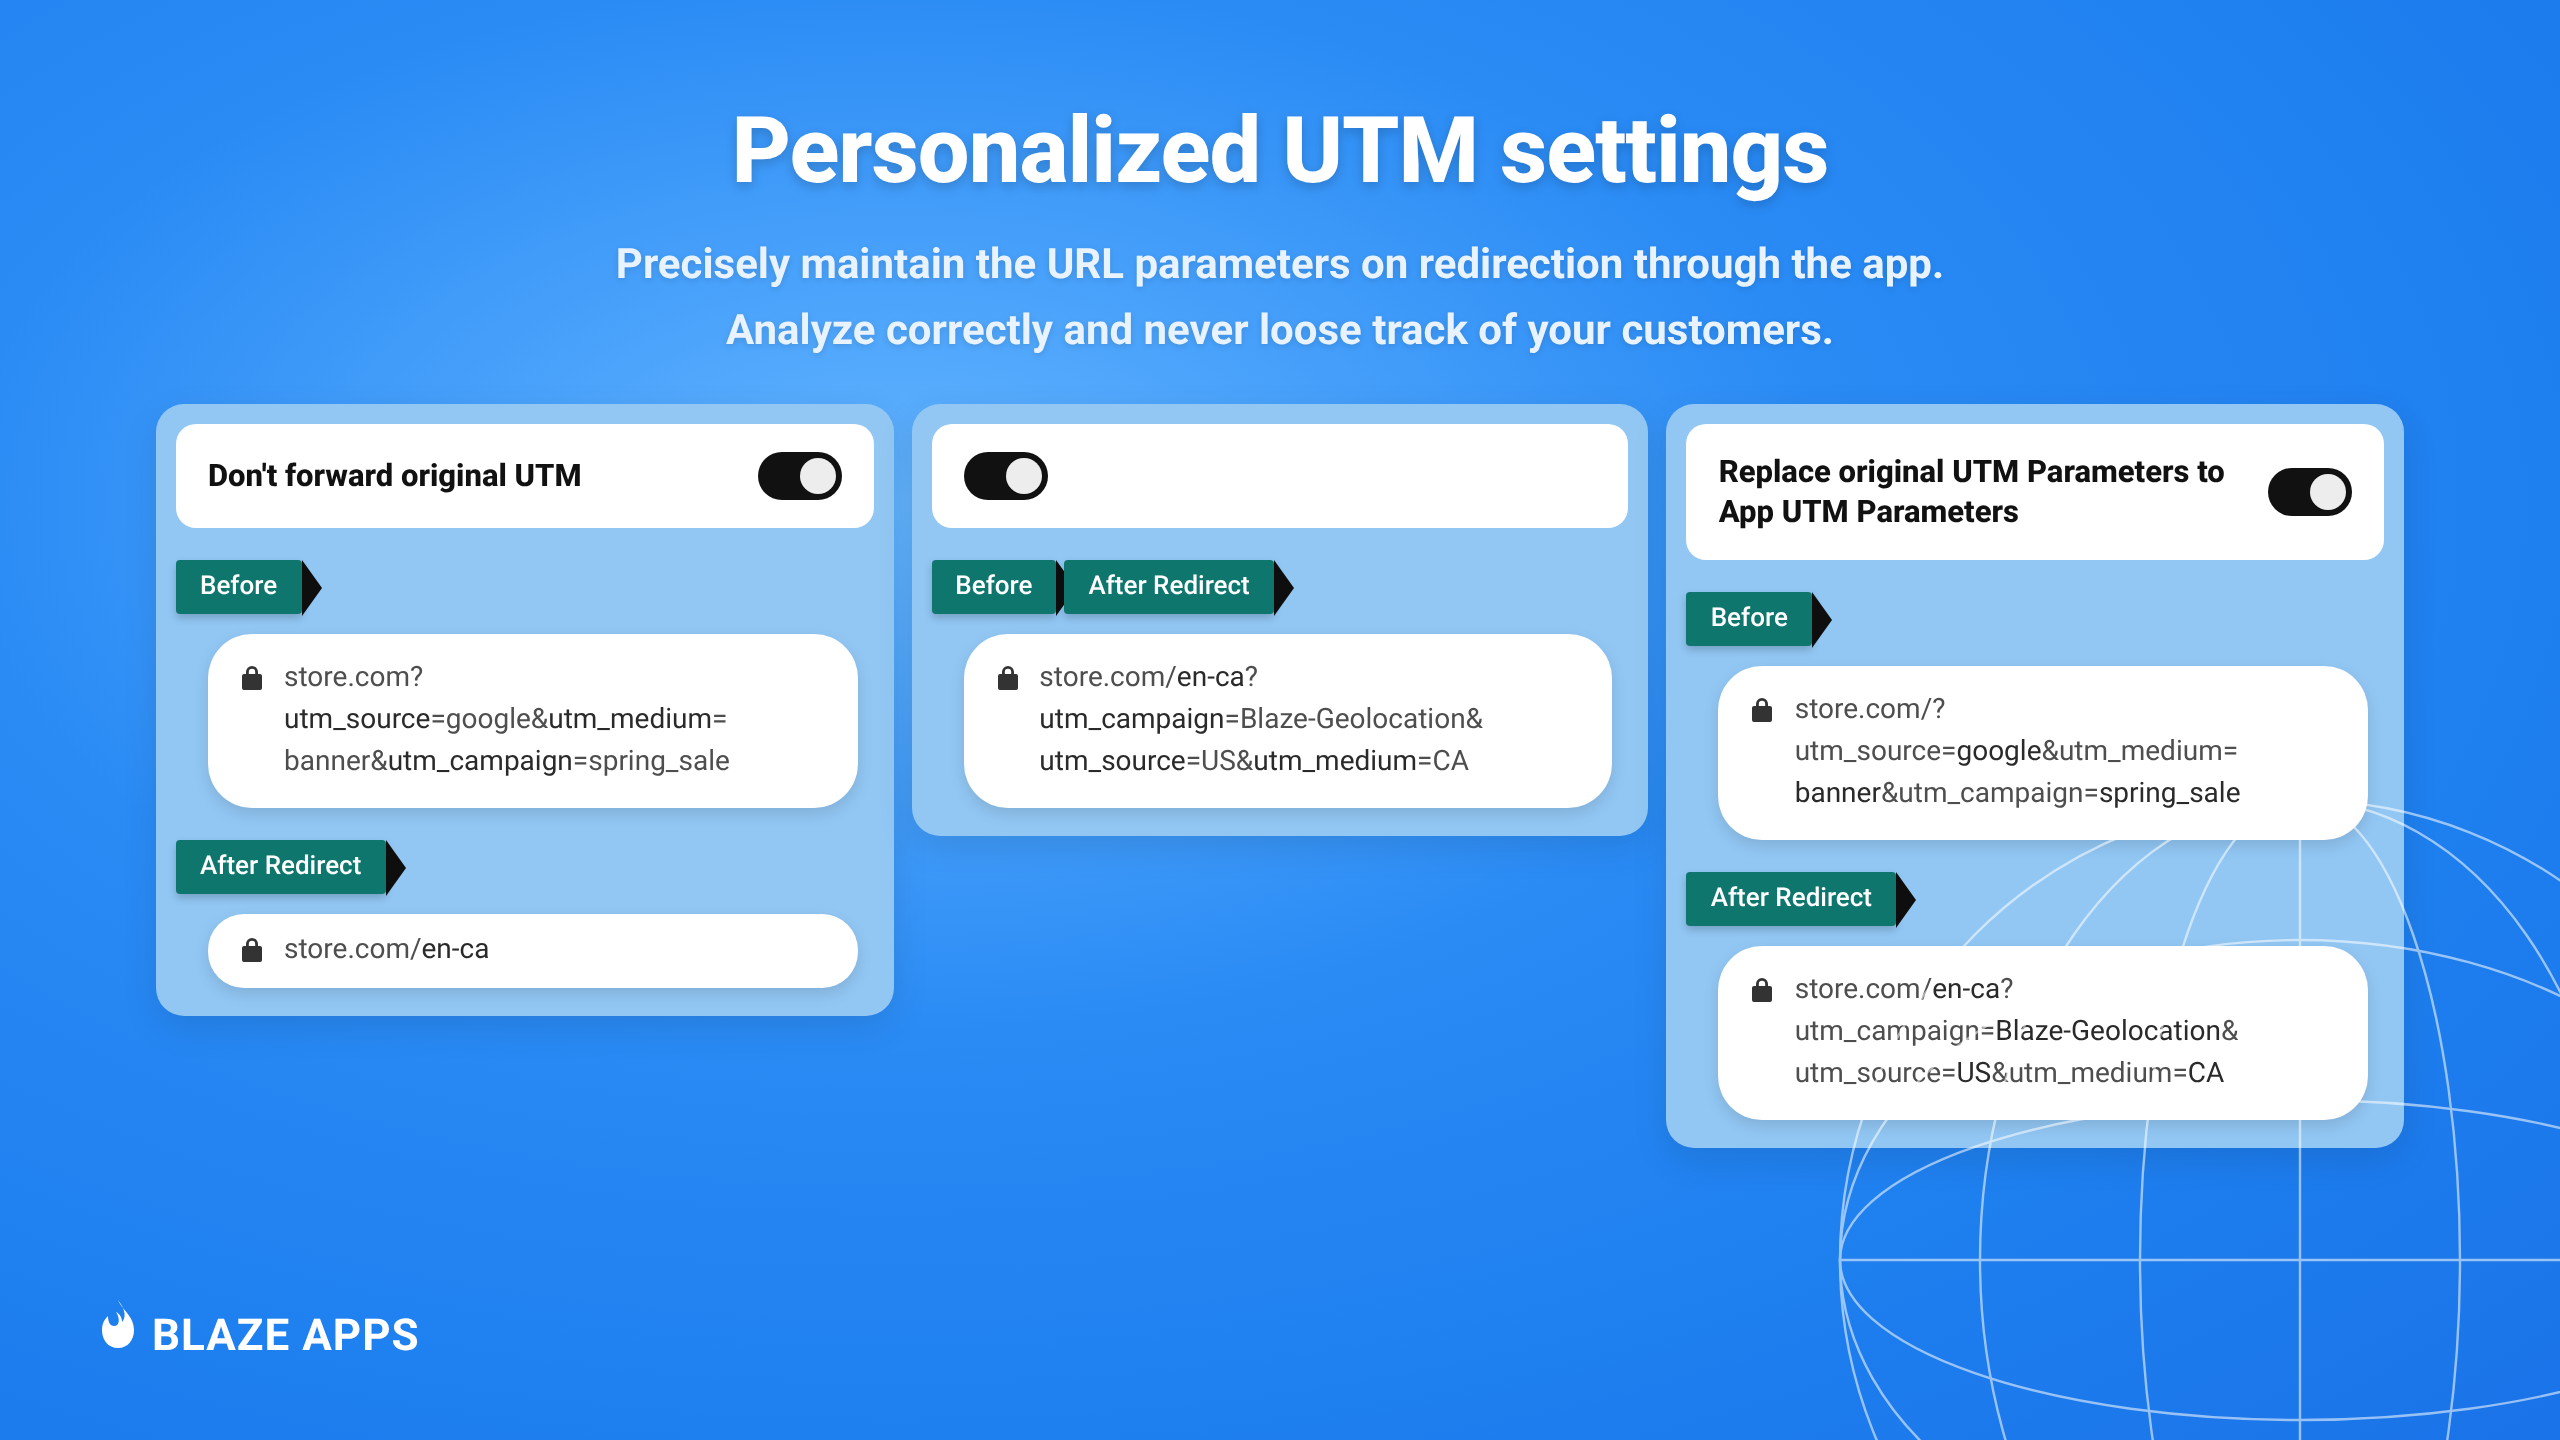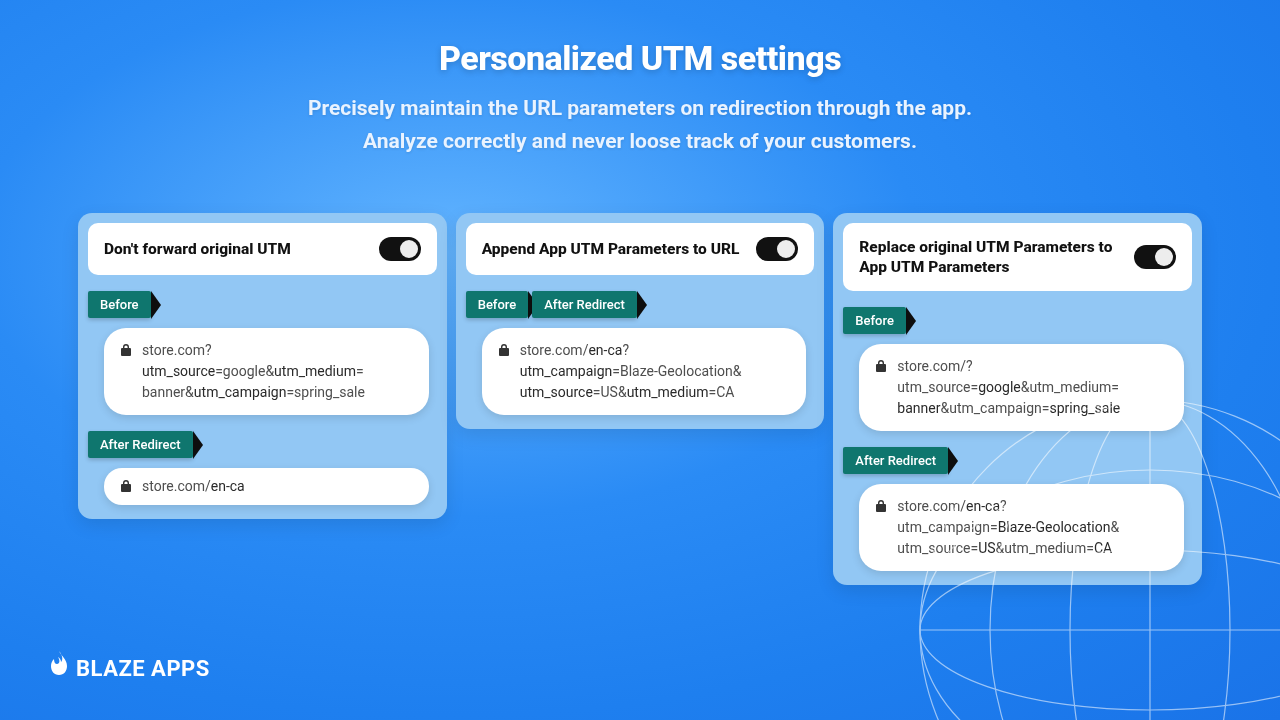--- a/index.html
+++ b/index.html
@@ -5,40 +5,40 @@
   * { margin: 0; padding: 0; box-sizing: border-box; }
   html, body { width: 1280px; height: 720px; overflow: hidden; }
   body {
     font-family: -apple-system, BlinkMacSystemFont, "Segoe UI", Roboto, "Helvetica Neue", Arial, sans-serif;
     background: radial-gradient(ellipse at 35% 35%, #62b4ff 0%, #2a8bf5 40%, #1e7fef 70%, #1a73e8 100%);
     position: relative;
     color: #fff;
   }
   .page-title {
     text-align: center;
-    font-size: 34px;
+    font-size: 46px;
     font-weight: 800;
-    margin-top: 38px;
+    margin-top: 49px;
     text-shadow: 0 2px 6px rgba(0,0,0,0.18);
     letter-spacing: -0.5px;
   }
   .subtitle {
     text-align: center;
     font-size: 21px;
     font-weight: 700;
     color: #e9f3ff;
     margin-top: 14px;
     line-height: 1.55;
     text-shadow: 0 1px 3px rgba(0,0,0,0.12);
   }
   .cards {
     display: flex;
     gap: 9px;
     padding: 0 78px;
-    margin-top: 56px;
+    margin-top: 20px;
     align-items: flex-start;
   }
   .card {
     flex: 1 1 0;
     background: #92c7f4;
     border-radius: 14px;
     padding: 10px 10px 14px 10px;
     box-shadow: 0 6px 18px rgba(0,0,0,0.10);
   }
   .card-header {
@@ -178,21 +178,20 @@
         <svg width="12" height="14" viewBox="0 0 12 14">
             <path fill="#333" d="M9 5V4a3 3 0 10-6 0v1H2a1 1 0 00-1 1v6a1 1 0 001 1h8a1 1 0 001-1V6a1 1 0 00-1-1H9zM4.4 4a1.6 1.6 0 113.2 0v1H4.4V4z"></path>
           </svg>
       </span>
       <div class="url-text">store.com/<b>en-ca</b></div>
     </div>
   </div>
 
   <div class="card">
     <div class="card-header">
-      <div class="card-title">Append App UTM Parameters to URL</div>
       <div class="toggle"></div>
     </div>
     <div class="label-tag">Before</div>
     <div class="label-tag">After Redirect</div>
     <div class="url-pill">
       <span class="lock">
         <svg width="12" height="14" viewBox="0 0 12 14">
             <path fill="#333" d="M9 5V4a3 3 0 10-6 0v1H2a1 1 0 00-1 1v6a1 1 0 001 1h8a1 1 0 001-1V6a1 1 0 00-1-1H9zM4.4 4a1.6 1.6 0 113.2 0v1H4.4V4z"></path>
           </svg>
       </span>

